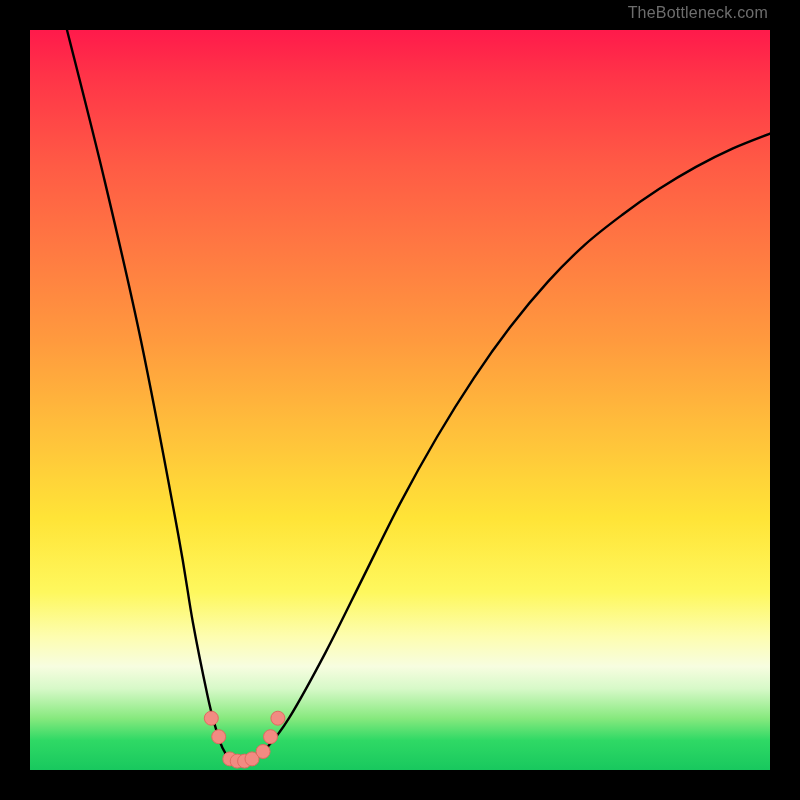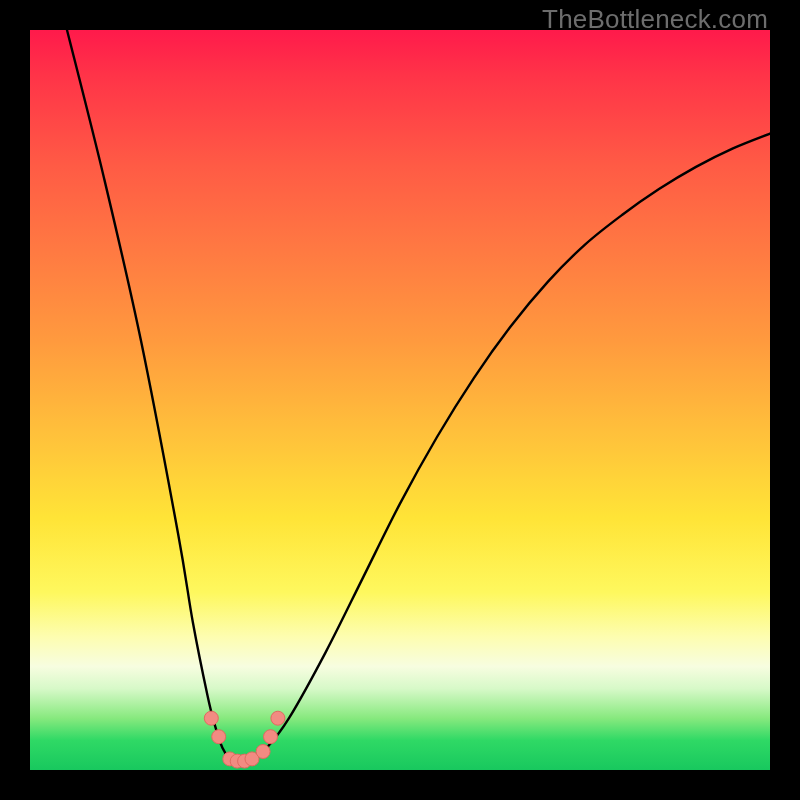--- a/index.html
+++ b/index.html
@@ -41,21 +41,21 @@
       #2fd965 96%,
       #18c85e 100%
     );
     overflow: hidden;
   }
   .watermark {
     position: absolute;
     top: 4px;
     right: 32px;
     color: #6d6d6d;
-    font-size: 26px;
+    font-size: 16px;
     letter-spacing: 0.2px;
     font-weight: 400;
     user-select: none;
   }
   svg.curve {
     position: absolute;
     left: 0;
     top: 0;
     width: 740px;
     height: 740px;

